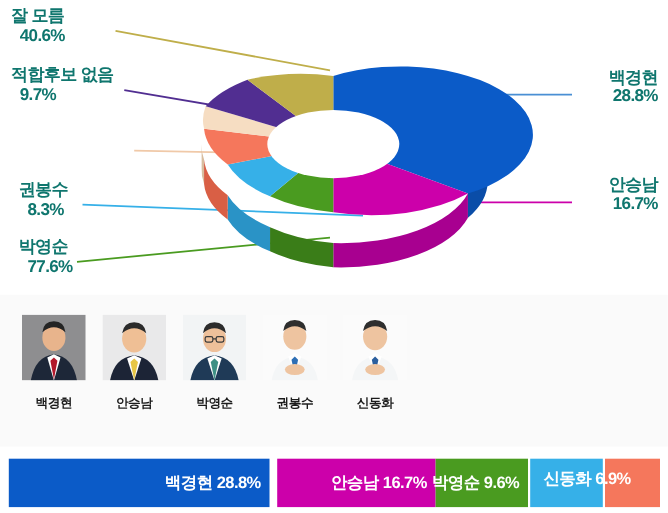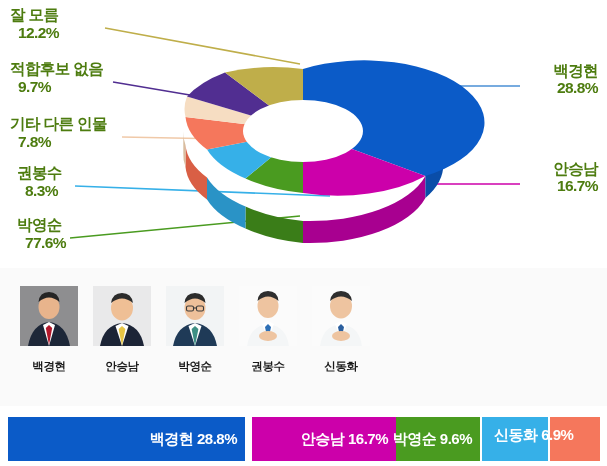--- a/index.html
+++ b/index.html
@@ -10,21 +10,21 @@
     font-family:"Liberation Sans","DejaVu Sans",sans-serif;
     position:relative;overflow:hidden;
   }
   #root{position:relative;width:607px;height:466px;}
 
   
   .chart-area{position:absolute;left:0;top:0;width:607px;height:266px;background:#fff;}
   .chart-svg{position:absolute;left:0;top:0;}
 
   
-  .callout{position:absolute;color:#4d7c0f;line-height:1.12;white-space:nowrap;}
+  .callout{position:absolute;color:#0f766e;line-height:1.12;white-space:nowrap;}
   .callout .nm{font-size:15.5px;font-weight:bold;letter-spacing:-0.6px;}
   .callout .pc{font-size:15.5px;font-weight:bold;letter-spacing:-0.6px;}
   .callout.left{text-align:left;}
   .callout.left .pc{display:block;padding-left:8px;}
   .callout.right{text-align:right;}
   .callout.right .nm,.callout.right .pc{display:block;}
 
   
   .photo-strip{position:absolute;left:0;top:268px;width:607px;height:138px;background:#fafafa;}
   .photo-cell{position:absolute;top:18px;width:58px;}
@@ -85,29 +85,25 @@
         </g>
 
         <path d="M 243 131 A 60 31 0 0 0 363 131 L 363 131 A 60 31 0 0 1 243 131 Z" fill="#ffffff"></path>
 
         <ellipse cx="303" cy="131" rx="60" ry="31" fill="#ffffff"></ellipse>
       </g>
     </svg>
 
     <div class="callout left" style="left:10px;top:6px;">
       <span class="nm">잘 모름</span>
-      <span class="pc">12.2%</span>
+      <span class="pc">40.6%</span>
     </div>
     <div class="callout left" style="left:10px;top:60px;">
       <span class="nm">적합후보 없음</span>
       <span class="pc">9.7%</span>
-    </div>
-    <div class="callout left" style="left:10px;top:115px;">
-      <span class="nm">기타 다른 인물</span>
-      <span class="pc">7.8%</span>
     </div>
     <div class="callout left" style="left:17px;top:164px;">
       <span class="nm">권봉수</span>
       <span class="pc">8.3%</span>
     </div>
     <div class="callout left" style="left:17px;top:216px;">
       <span class="nm">박영순</span>
       <span class="pc">77.6%</span>
     </div>
 

